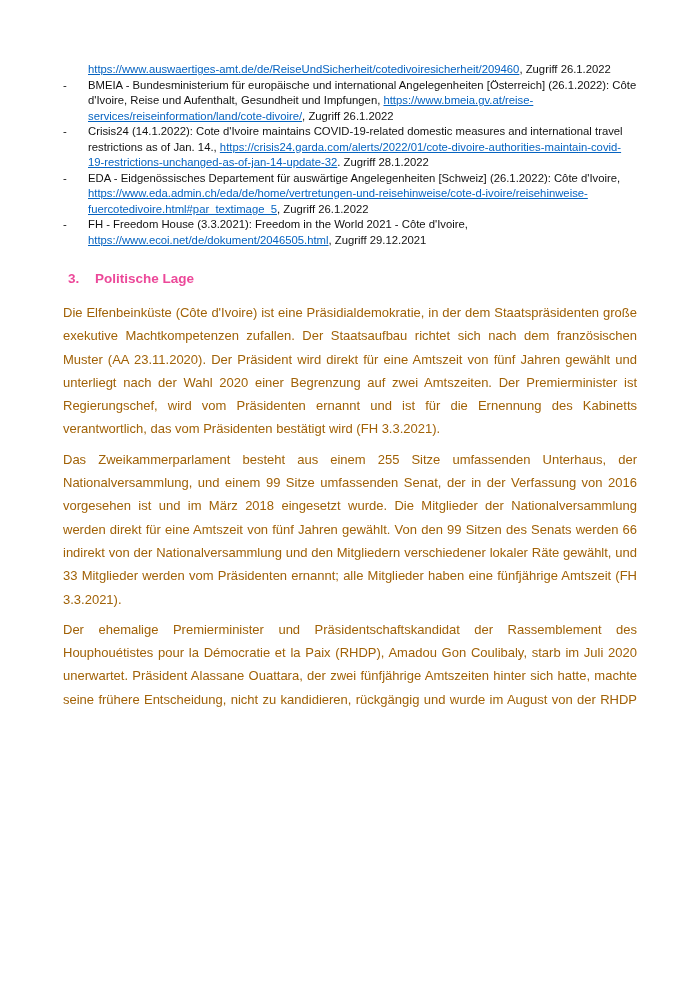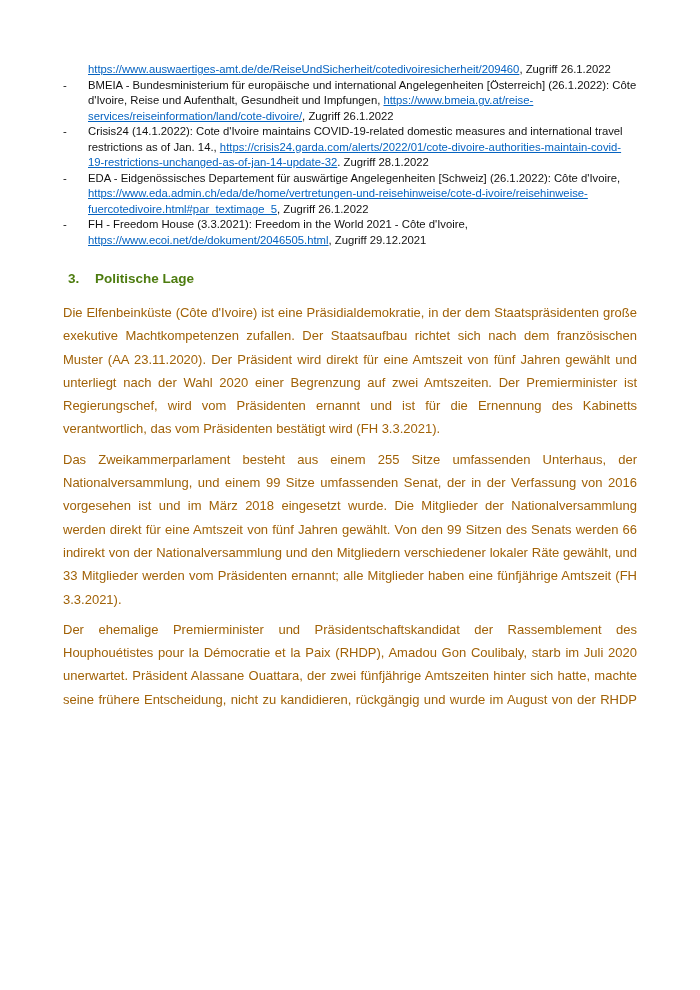--- a/index.html
+++ b/index.html
@@ -35,21 +35,21 @@
   .ref-link {
     color: #0563c1;
     text-decoration: underline;
     cursor: pointer;
   }
 
   
   .section-heading {
     margin-top: 23px;
     margin-bottom: 15px;
-    color: #4d7c0f;
+    color: #ec4899;
     font-weight: bold;
     font-size: 13.5px;
     padding-left: 5px;
   }
   .section-heading .heading-number { display: inline-block; width: 27px; }
 
   
   .body-text p {
     margin: 0 0 7px 0;
     font-size: 13px;

